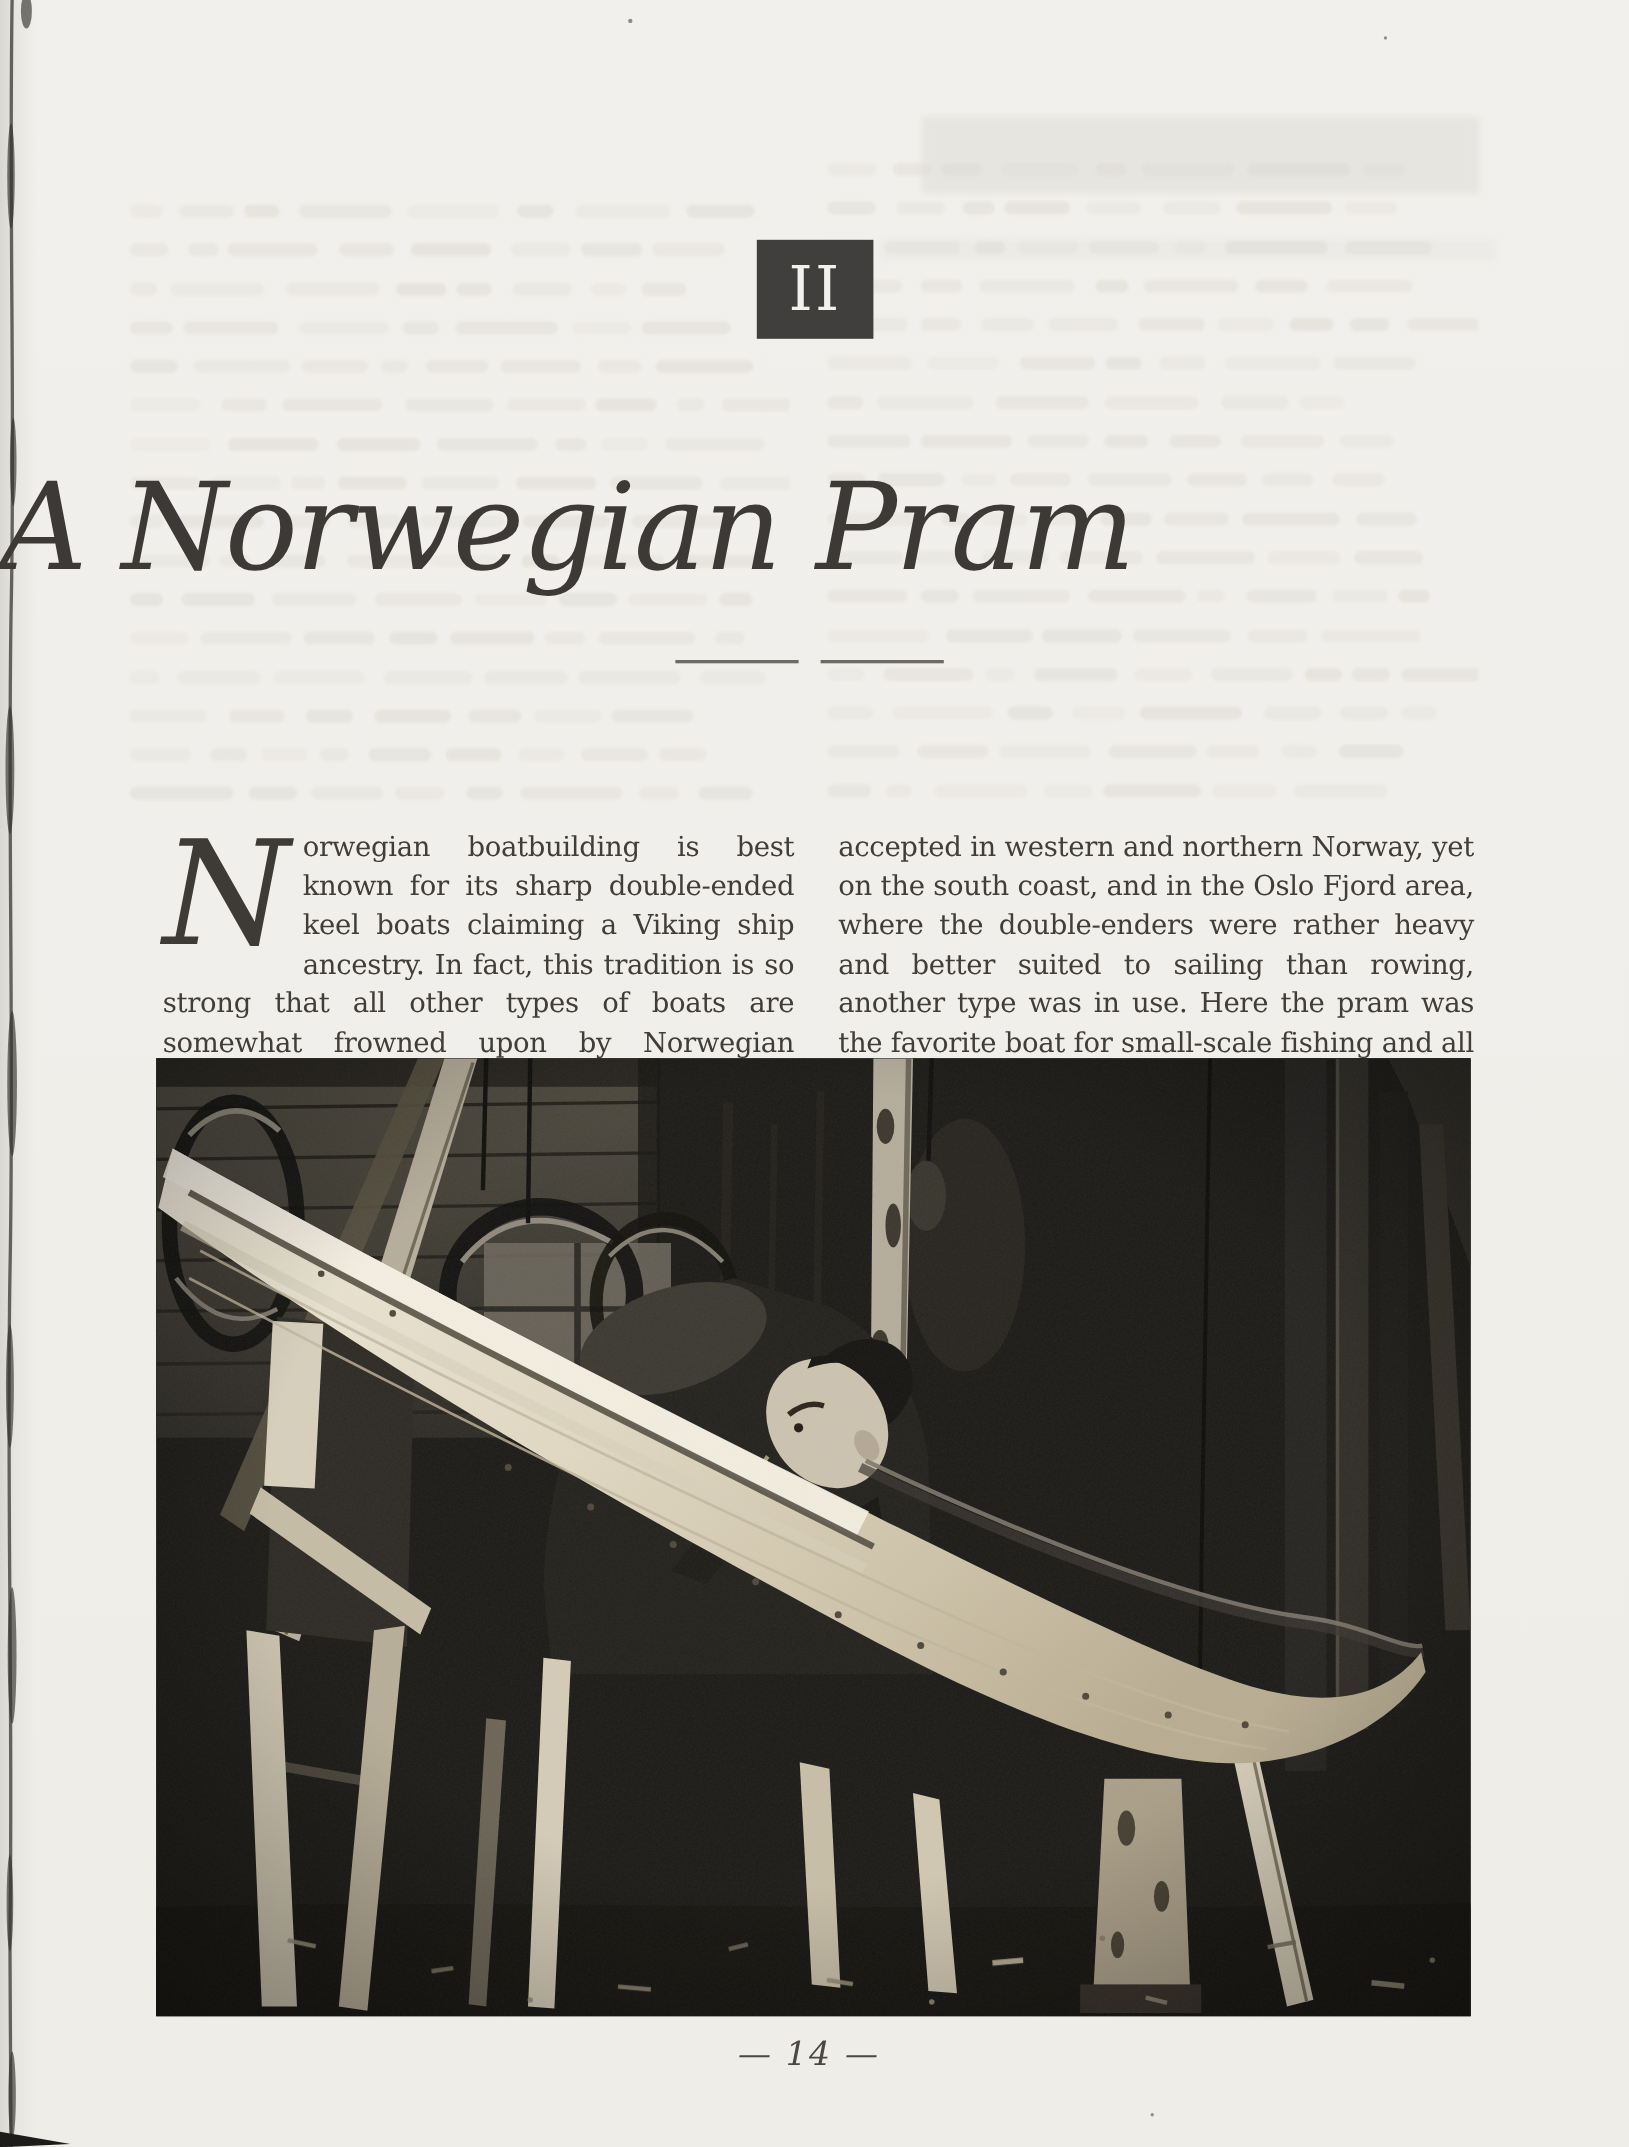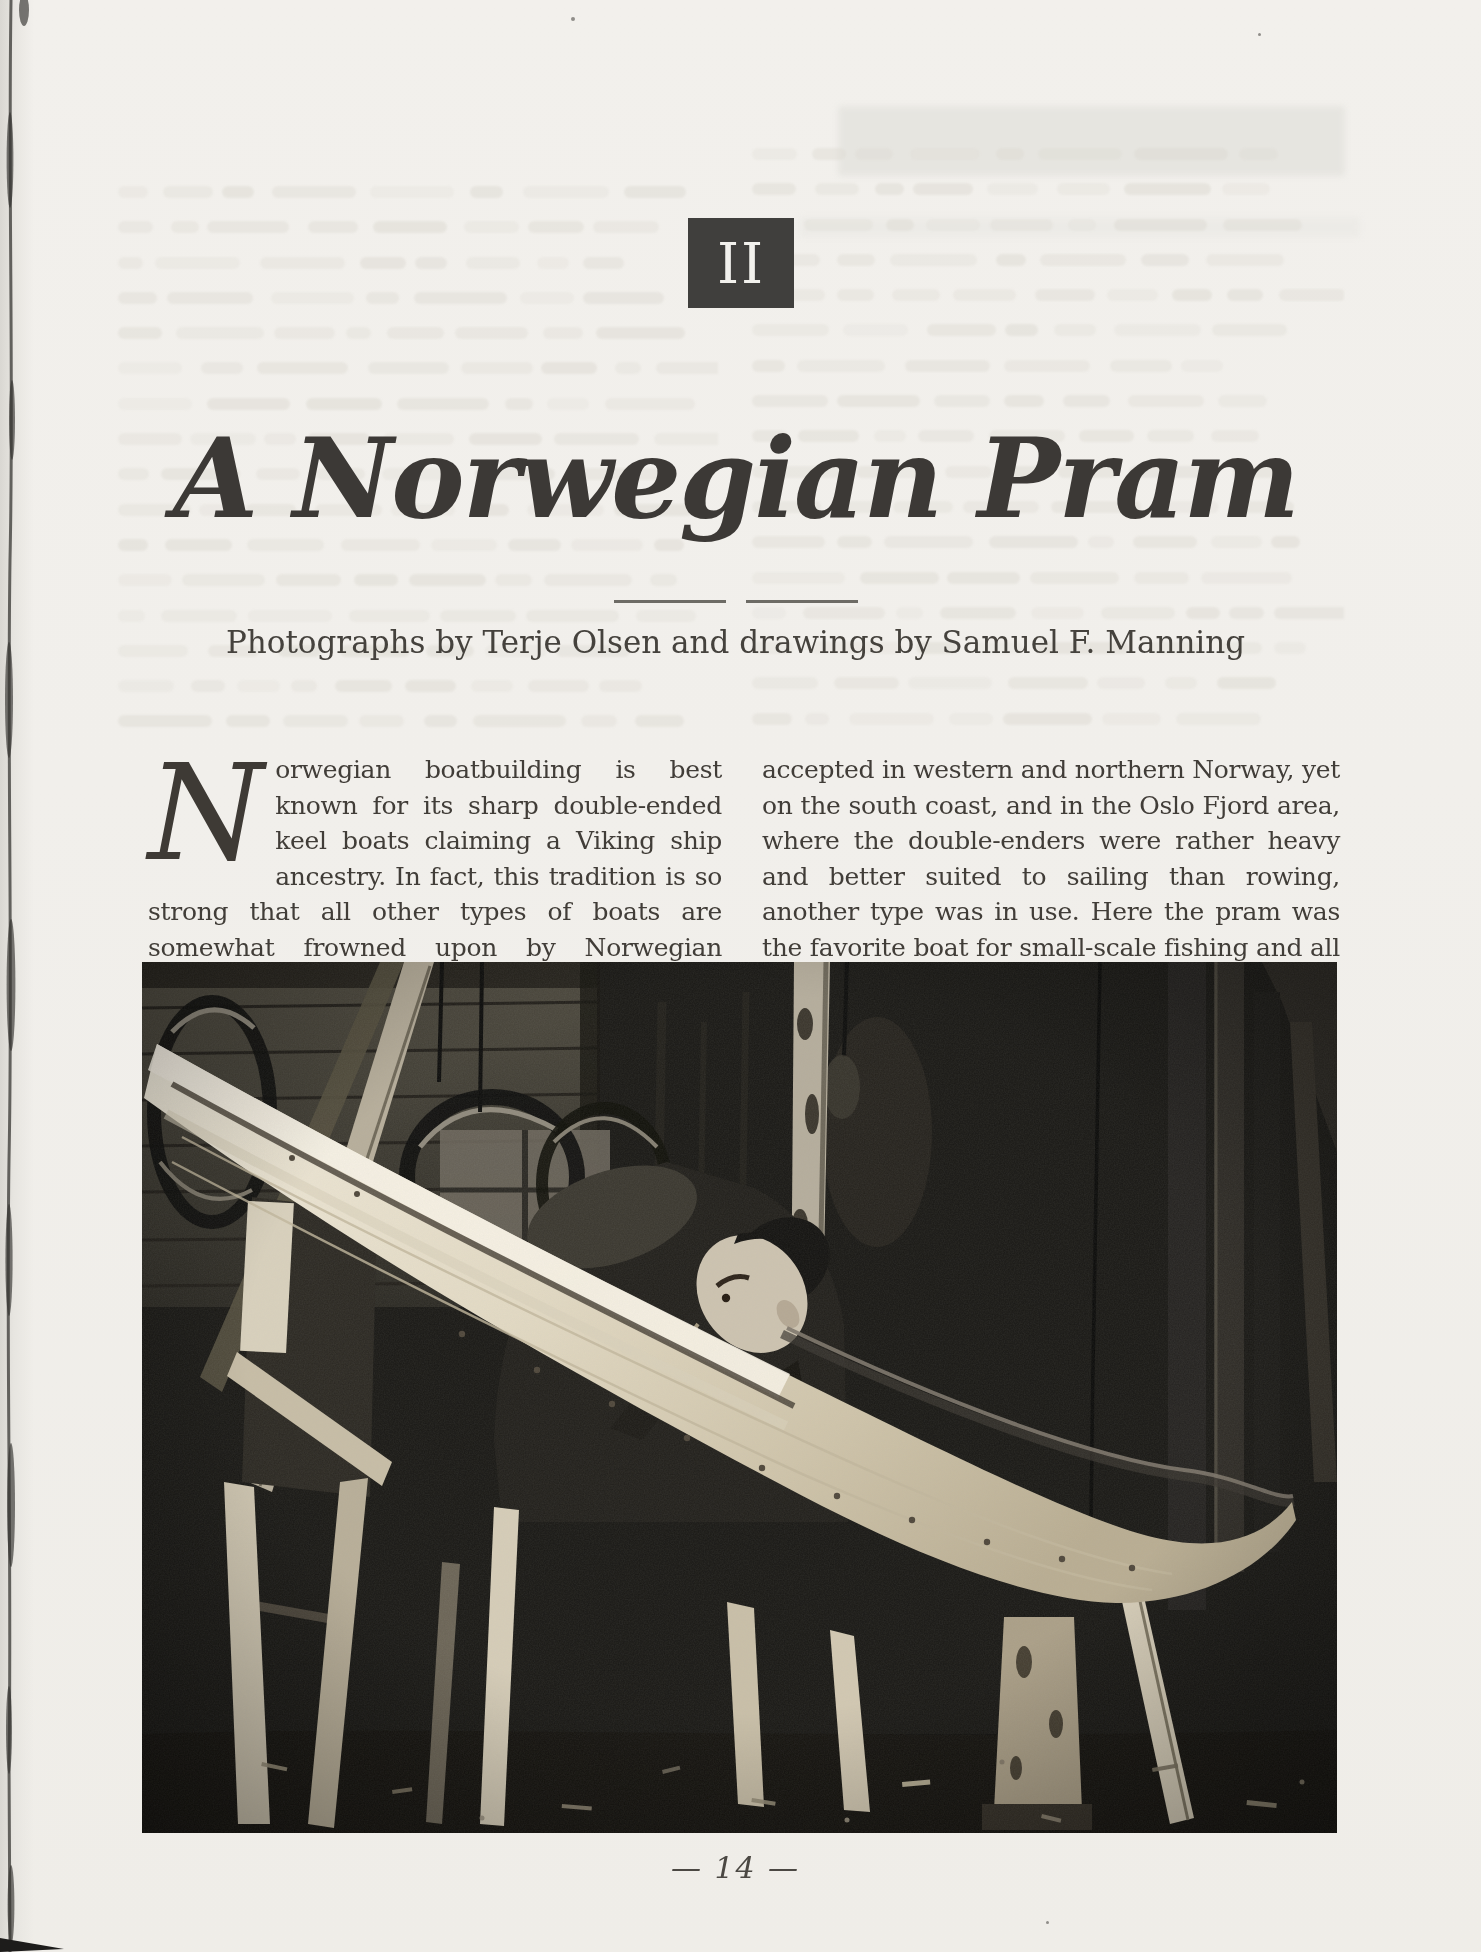--- a/index.html
+++ b/index.html
@@ -33,22 +33,22 @@
   .ghost-word{display:inline-block;height:12px;border-radius:6px;background:#dbd8d0;vertical-align:top;}
   
   .chapter-badge{
     position:absolute;left:688px;top:218px;width:106px;height:90px;
     background:#403f3d;color:#f2f1ed;
     display:flex;align-items:center;justify-content:center;
     font-size:56px;letter-spacing:2px;
   }
   .title{
     position:absolute;left:0;right:10px;top:416px;
-    text-align:center;font-style:italic;font-size:110px;line-height:1.15;
-    color:#3c3936;letter-spacing:-2px;font-weight:bold;
+    text-align:left;font-style:italic;font-size:110px;line-height:1.15;
+    color:#3c3936;letter-spacing:-2px;
   }
   .byline-row{
     position:absolute;left:0;right:10px;top:580px;height:42px;
     display:flex;align-items:center;justify-content:center;gap:20px;
   }
   .byline-text{font-size:30px;color:#45423d;}
   .byline-rule{width:112px;height:3px;background:#56534e;opacity:.85;}
   .credit{
     position:absolute;left:0;right:10px;top:624px;
     text-align:center;font-size:31px;color:#45423d;
@@ -147,21 +147,20 @@
     </div>
 
   <div class="chapter-badge">
     <span>II</span>
   </div>
   <div class="title">A Norwegian Pram</div>
   <div class="byline-row">
     <span class="byline-rule"></span>
     <span class="byline-rule"></span>
   </div>
-  <div class="credit">Photographs by Terje Olsen and drawings by Samuel F. Manning</div>
 
   <div class="col col-left">
     <span class="dropcap">N</span><span>orwegian boatbuilding is best known for its sharp double-ended keel boats claiming a Viking ship ancestry. In fact, this tradition is so strong that all other types of boats are somewhat frowned upon by Norwegian maritime purists. In the days of sail and oar, nothing but keel boats were</span>
   </div>
   <div class="col col-right">
     <span>accepted in western and northern Norway, yet on the south coast, and in the Oslo Fjord area, where the double-enders were rather heavy and better suited to sailing than rowing, another type was in use. Here the pram was the favorite boat for small-scale fishing and all kinds of errands on the water.</span>
   </div>
 
   <div class="photo" role="img" aria-label="Black-and-white photograph: a boatbuilder bends over the long curved bottom plank of a pram, propped on trestles and sticks in a dark workshop">
     <svg viewBox="0 0 1195 871" preserveAspectRatio="none">

